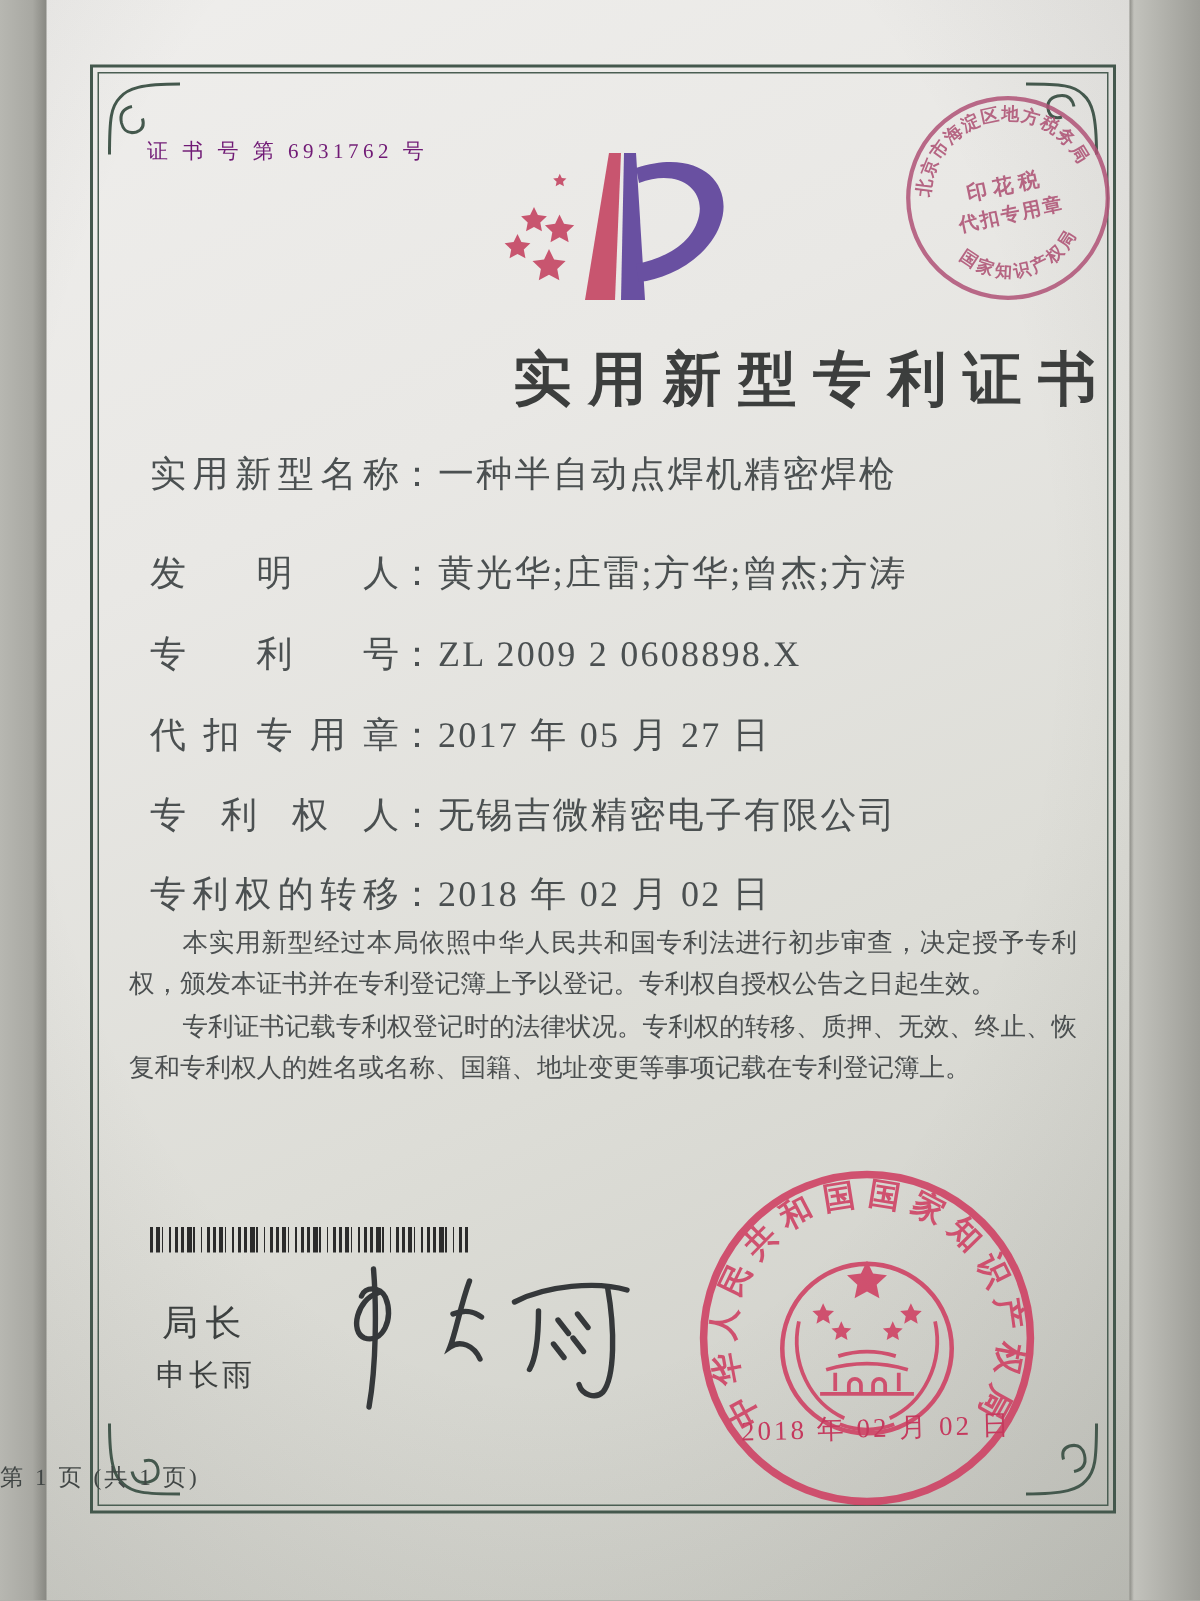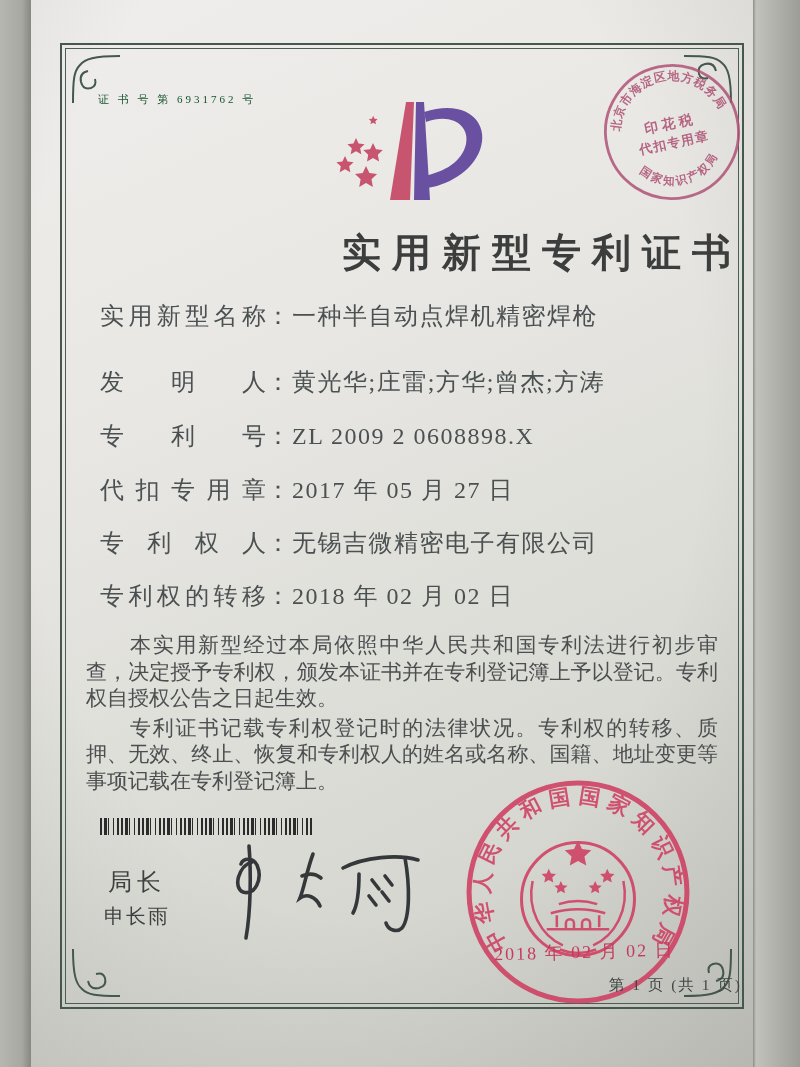--- a/index.html
+++ b/index.html
@@ -17,52 +17,52 @@
   
   .frame{position:absolute;left:60px;top:43px;width:680px;height:962px;
     border:2px solid #44584d;}
   .frame::before{content:"";position:absolute;inset:3px;border:1px solid #4a5e53;}
   .corner{position:absolute;width:54px;height:54px;stroke:#44584d;fill:none;stroke-width:2;}
   .c-tl{left:6px;top:6px;}
   .c-tr{right:6px;top:6px;transform:rotate(90deg);}
   .c-br{right:6px;bottom:6px;transform:rotate(180deg);}
   .c-bl{left:6px;bottom:6px;transform:rotate(270deg);}
   
-  .cert-no{position:absolute;left:98px;top:92px;font-size:11px;letter-spacing:3px;color:#14532d;}
+  .cert-no{position:absolute;left:98px;top:92px;font-size:14px;letter-spacing:3px;color:#701a75;}
   .logo{position:absolute;left:318px;top:96px;width:172px;height:114px;}
   .tax-stamp{position:absolute;left:596px;top:56px;width:152px;height:152px;
     transform:rotate(-12deg);opacity:.85;}
   .title{position:absolute;left:0;right:58px;top:200px;text-align:right;
     font-size:39px;font-weight:bold;letter-spacing:11px;color:#3c3e3d;}
   
   .field{position:absolute;left:100px;font-size:24px;color:#4b5051;white-space:nowrap;}
   .flabel{display:inline-block;width:166px;text-align:justify;text-align-last:justify;}
   .fcolon{margin:0 2px 0 0;}
   .fvalue{letter-spacing:1.5px;}
   
-  .paras{position:absolute;left:86px;top:616px;width:632px;font-size:21px;
-    line-height:26.5px;color:#4b4f50;text-align:justify;margin-top:16px;}
+  .paras{position:absolute;left:86px;top:616px;width:632px;font-size:17px;
+    line-height:26.5px;color:#4b4f50;text-align:justify;}
   .paras p{margin:0 0 3px 0;text-indent:2.1em;}
   
   .barcode{position:absolute;left:100px;top:818px;width:212px;height:17px;
     background:
       repeating-linear-gradient(90deg,#2b2b2b 0 2px,transparent 2px 4px,
         #2b2b2b 4px 7px,transparent 7px 8px,#2b2b2b 8px 9px,transparent 9px 13px,
         #2b2b2b 13px 14px,transparent 14px 17px,#2b2b2b 17px 19px,transparent 19px 21px);}
   
   .signer-role{position:absolute;left:108px;top:866px;font-size:24px;letter-spacing:5px;color:#3d4140;
     font-family:"Liberation Sans","DejaVu Sans",sans-serif;}
   .signer-name{position:absolute;left:104px;top:903px;font-size:20px;letter-spacing:2px;color:#3d4140;
     font-family:"Liberation Sans","DejaVu Sans",sans-serif;text-align:right;}
   .signature{position:absolute;left:212px;top:838px;width:215px;height:108px;}
   
   .seal{position:absolute;left:462px;top:776px;width:232px;height:232px;opacity:.88;}
   .seal-date{position:absolute;left:494px;top:940px;font-size:18px;letter-spacing:2px;
     color:#c53a5e;transform:rotate(-1.5deg);white-space:nowrap;}
-  .footer{position:absolute;left:0;right:58px;top:975px;text-align:right;
+  .footer{position:absolute;left:0;right:58px;top:975px;text-align:left;
     font-size:15.5px;letter-spacing:2px;color:#414645;}
   .stamp-txt{font-weight:bold;}
 </style>
 </head>
 <body>
 
 <div class="photo"></div>
 <div class="edge-left"></div>
 <div class="edge-right"></div>
 

